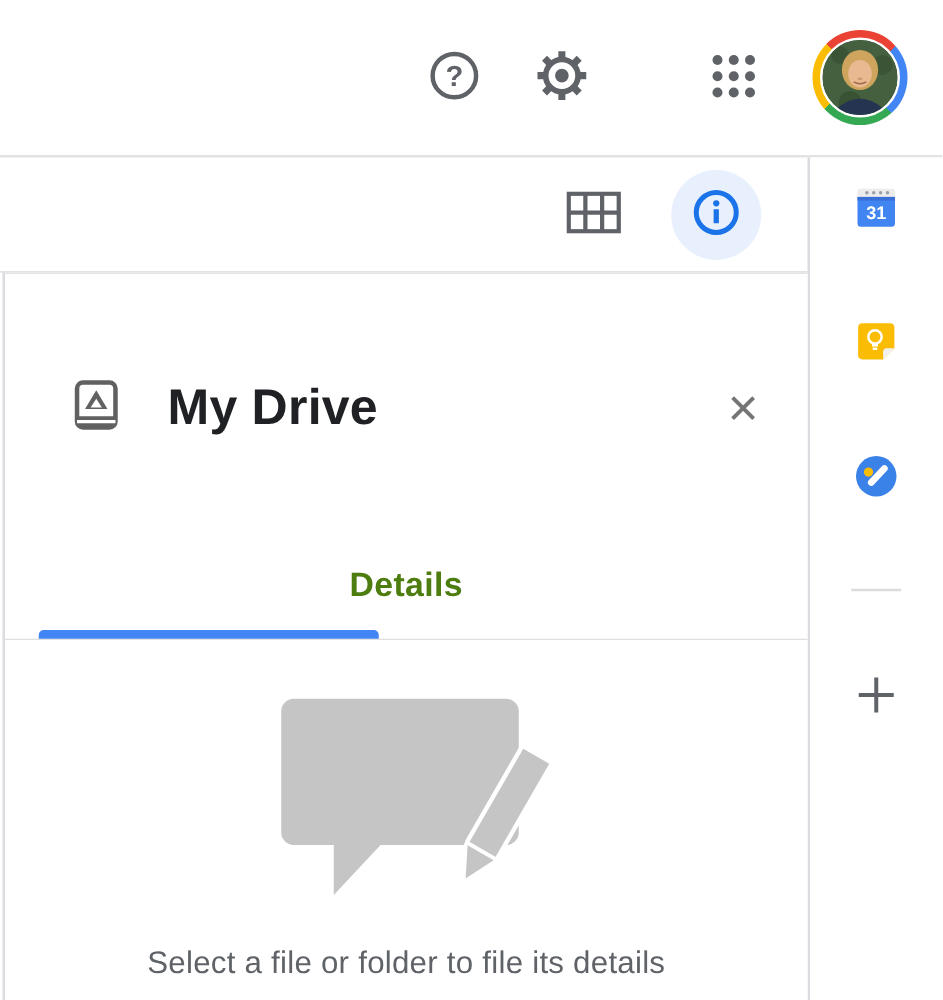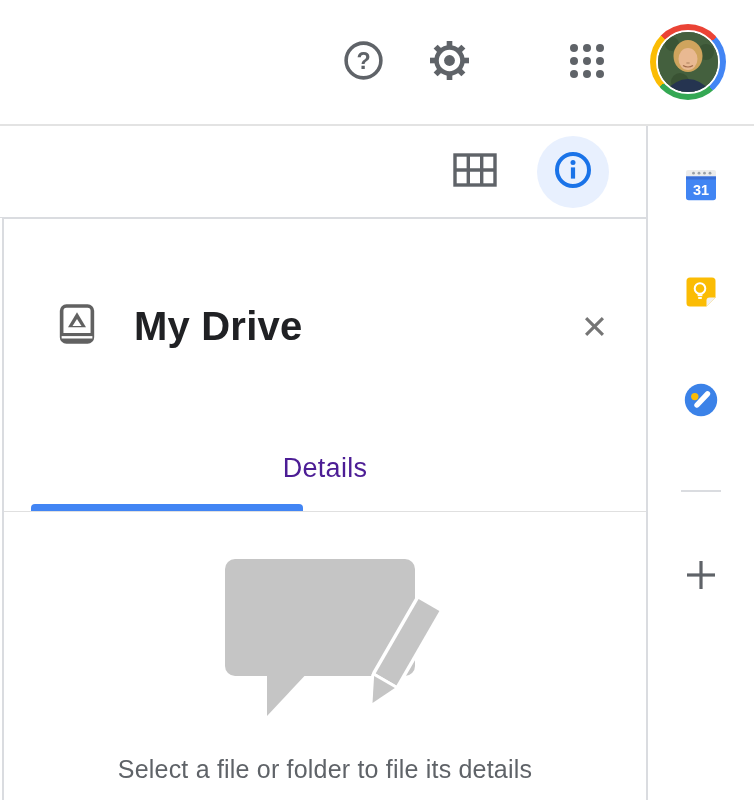--- a/index.html
+++ b/index.html
@@ -75,35 +75,35 @@
     margin-top:47px; position:relative;
     display:flex; height:89px;
     border-bottom:1px solid #e0e0e0;
   }
   .tab {
     flex:1; border:none; background:none; cursor:pointer;
     display:flex; justify-content:center; align-items:flex-start;
     padding-top:30px; font-family:inherit;
     font-size:27px; letter-spacing:.3px; color:#5f6368;
   }
-  .tab.active { color:#4c1d95; }
+  .tab.active { color:#4d7c0f;font-weight:bold; }
   .tab-indicator {
     position:absolute; bottom:0; left:27px;
     width:272px; height:7px; background:#4285f4;
     border-radius:4px 4px 0 0;
   }
 
   .empty-state { display:flex; flex-direction:column; align-items:center; margin-top:41px; }
   .empty-msg { margin-top:28px; font-size:25px; color:#5f6368; letter-spacing:.2px; }
 
   
   .right-sidebar {
     flex:1; background:#fff;
     display:flex; flex-direction:column; align-items:center;
-    padding-top:41px;
+    padding-top:22px;
   }
   .app-btn { border:none; background:none; padding:0; cursor:pointer; line-height:0; }
   .app-btn.calendar { margin-bottom:75px; }
   .app-btn.keep     { margin-bottom:75px; }
   .app-btn.tasks    { margin-bottom:73px; }
   .side-divider { width:40px; height:2px; background:#dadce0; }
   .add-btn { border:none; background:none; padding:0; margin-top:60px; cursor:pointer; line-height:0; }
 </style>
 </head>
 <body>

